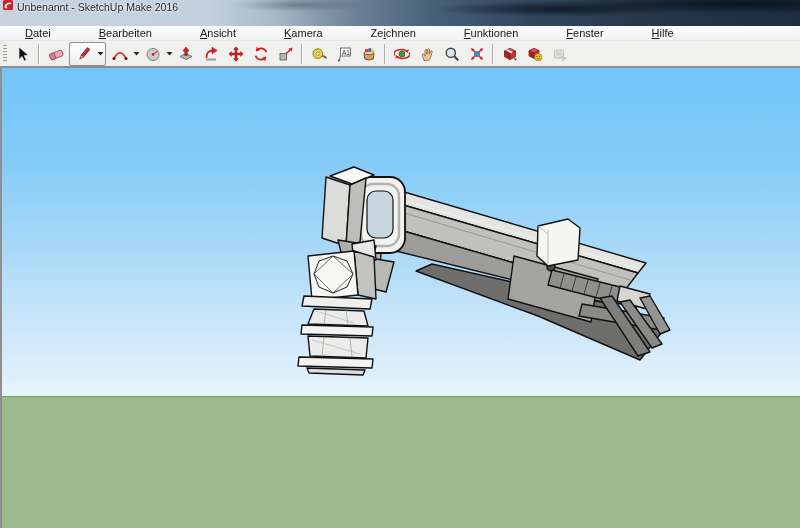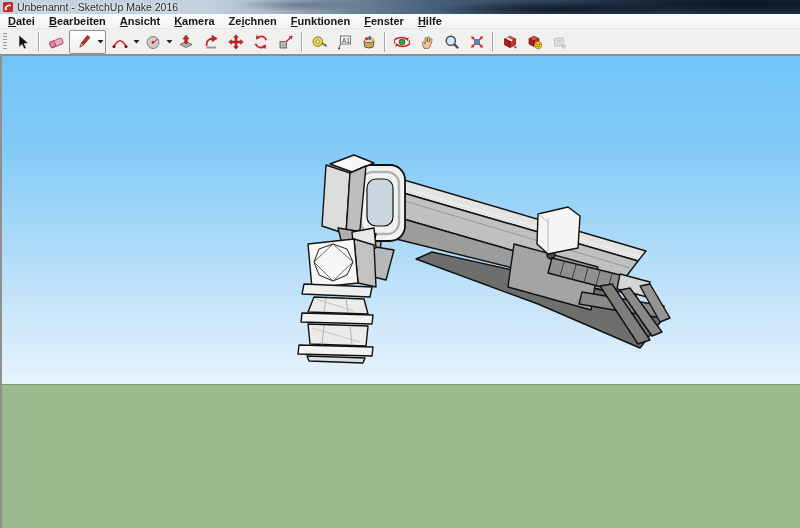--- a/index.html
+++ b/index.html
@@ -4,40 +4,40 @@
 <style>
   html,body{margin:0;padding:0;}
   body{
     width:800px;height:528px;overflow:hidden;position:relative;
     font-family:"Liberation Sans", sans-serif;
     background:#f0f0ee;
     -webkit-font-smoothing:antialiased;
   }
   
   .titlebar{
-    height:14px;position:relative;display:flex;align-items:center;gap:4px;
+    height:26px;position:relative;display:flex;gap:4px;
     padding-left:3px;
     background-image:
       radial-gradient(ellipse 90px 9px at 300px 5px, rgba(70,90,110,.55), transparent 75%),
       radial-gradient(ellipse 160px 10px at 560px 9px, rgba(10,20,35,.85), transparent 80%),
       radial-gradient(ellipse 220px 12px at 740px 4px, rgba(8,16,28,.9), transparent 85%),
       linear-gradient(90deg,#c6d3df 0%,#c3d1de 26%,#a9bac9 34%,#6e8398 44%,#47607a 54%,#32475e 66%,#25364a 82%,#1e2d40 100%);
   }
   .titlebar .apptitle{
     font-size:10.5px;line-height:14px;color:#1c1c1c;white-space:nowrap;
     text-shadow:0 0 3px rgba(255,255,255,.9),0 0 2px rgba(255,255,255,.9);
   }
   .appicon{width:10px;height:10px;flex:0 0 auto;}
   
   .menubar{
     height:14px;background:linear-gradient(#fafbfc,#f3f4f6);
     display:flex;align-items:center;padding-left:1px;
     font-size:11px;color:#161616;
   }
-  .menu-item{padding:0 7px;line-height:14px;cursor:default;font-weight:bold;}
+  .menu-item{padding:0 24px;line-height:14px;cursor:default;}
   .menu-item u{text-decoration:underline;}
   
   .toolbar{
     height:25px;background:#f0f0ee;border-top:1px solid #e4e6e8;
     border-bottom:2px solid #8e8e8e;
     display:flex;align-items:center;padding-left:2px;
   }
   .grip{
     width:4px;height:18px;margin:0 3px 0 1px;
     background:repeating-linear-gradient(180deg,#9a9a9a 0 1px,transparent 1px 3px);

